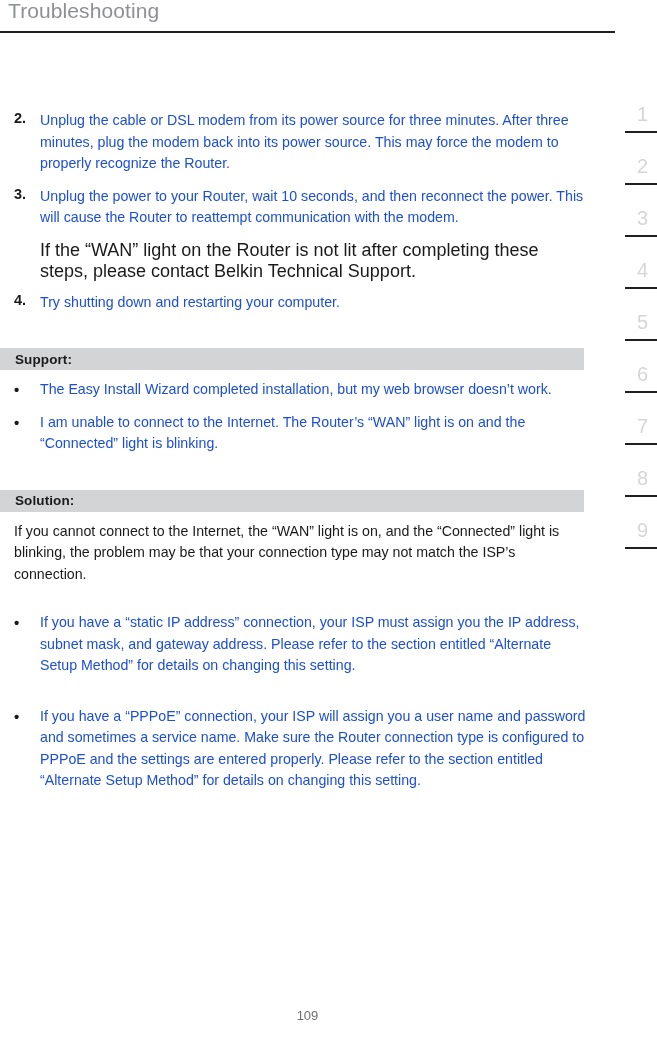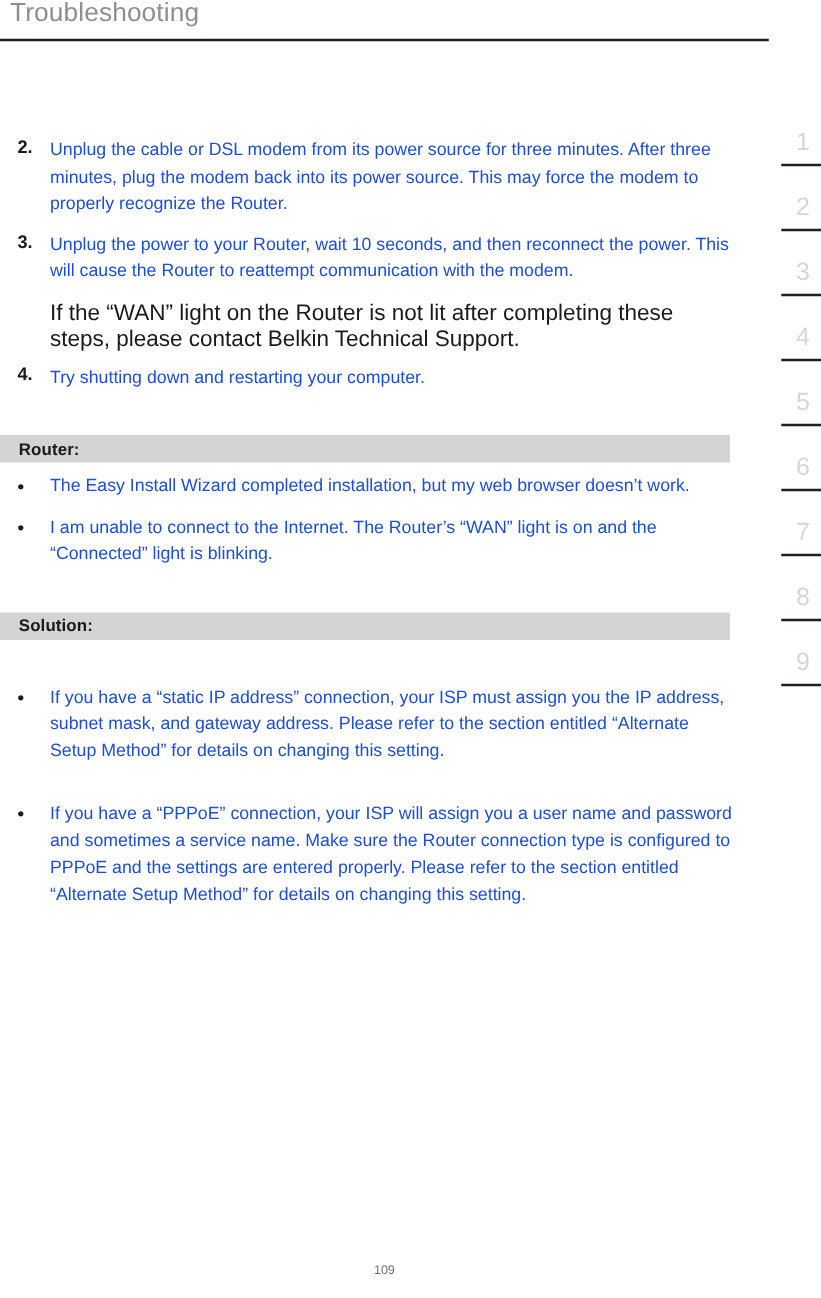--- a/index.html
+++ b/index.html
@@ -156,21 +156,21 @@
 
   
   .page-footer {
     position: absolute;
     left: 0;
     bottom: 14px;
     width: 615px;
     text-align: center;
   }
   .page-footer .page-number {
-    font-size: 10px;
+    font-size: 13px;
     color: #6d6e71;
   }
 </style>
 </head>
 <body>
 
 <div class="page-header">
   <div class="title">Troubleshooting</div>
   <div class="rule"></div>
 </div>
@@ -196,21 +196,21 @@
   <div class="gap-sm"></div>
 
   <div class="list-item">
     <span class="marker">4.</span>
     <div class="body">Try shutting down and restarting your computer.</div>
   </div>
 
   <div class="gap-xl"></div>
 
   <div class="banner">
-    <span class="banner-label">Router:</span>
+    <span class="banner-label">Support:</span>
   </div>
 
   <div class="gap-sm"></div>
 
   <div class="list-item">
     <span class="marker bullet">•</span>
     <div class="body">The Easy Install Wizard completed installation, but my web browser doesn’t work.</div>
   </div>
 
   <div class="gap-sm"></div>
@@ -221,20 +221,21 @@
   </div>
 
   <div class="gap-xl"></div>
 
   <div class="banner">
     <span class="banner-label">Solution:</span>
   </div>
 
   <div class="gap-sm"></div>
 
+  <div class="flush-para">If you cannot connect to the Internet, the “WAN” light is on, and the “Connected” light is blinking, the problem may be that your connection type may not match the ISP’s connection.</div>
 
   <div class="gap-lg"></div>
 
   <div class="list-item">
     <span class="marker bullet">•</span>
     <div class="body">If you have a “static IP address” connection, your ISP must assign you the IP address, subnet mask, and gateway address. Please refer to the section entitled “Alternate Setup Method” for details on changing this setting.</div>
   </div>
 
   <div class="gap-lg"></div>
 

